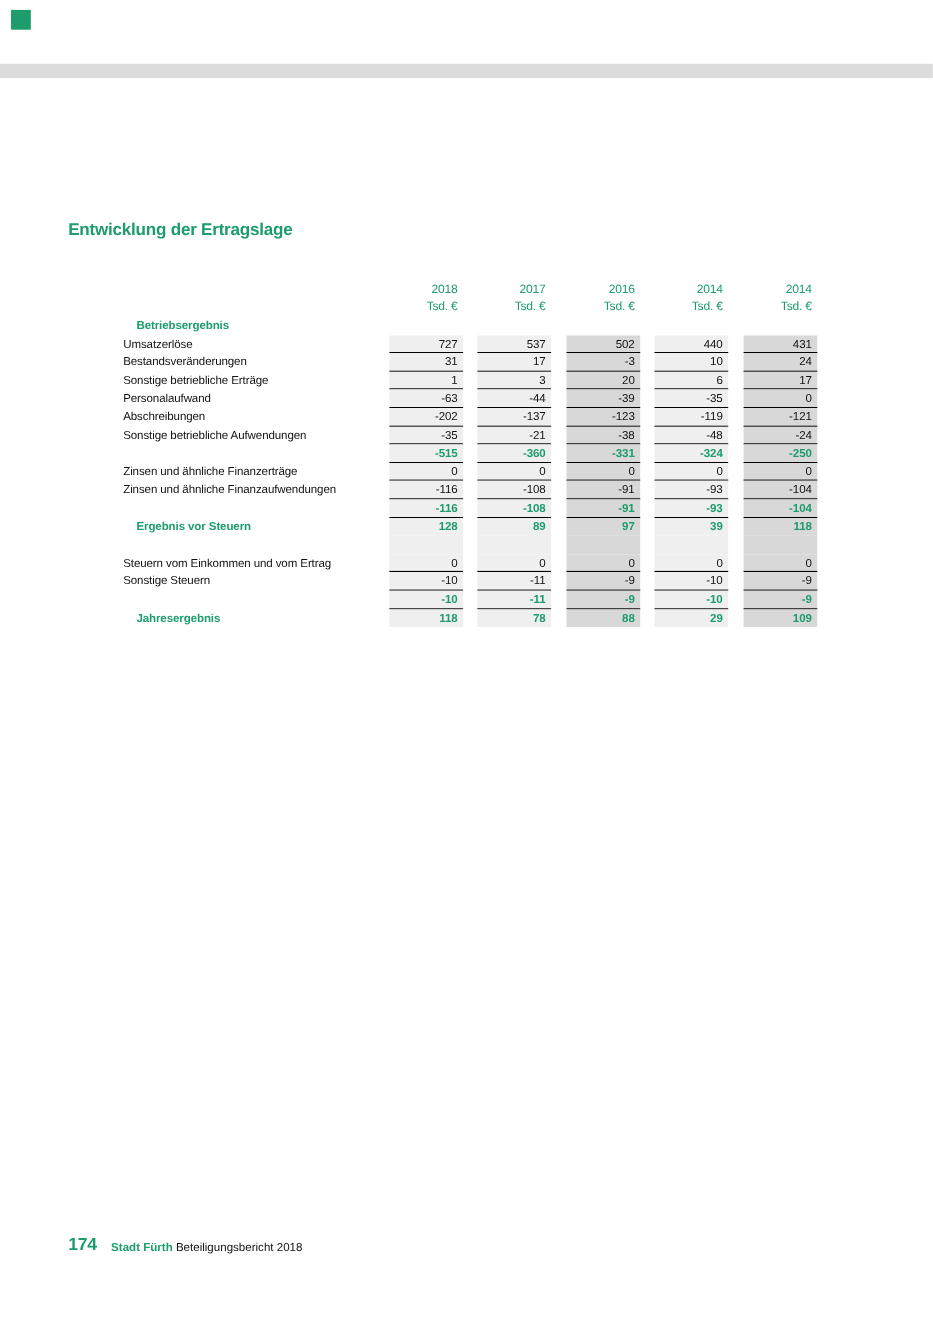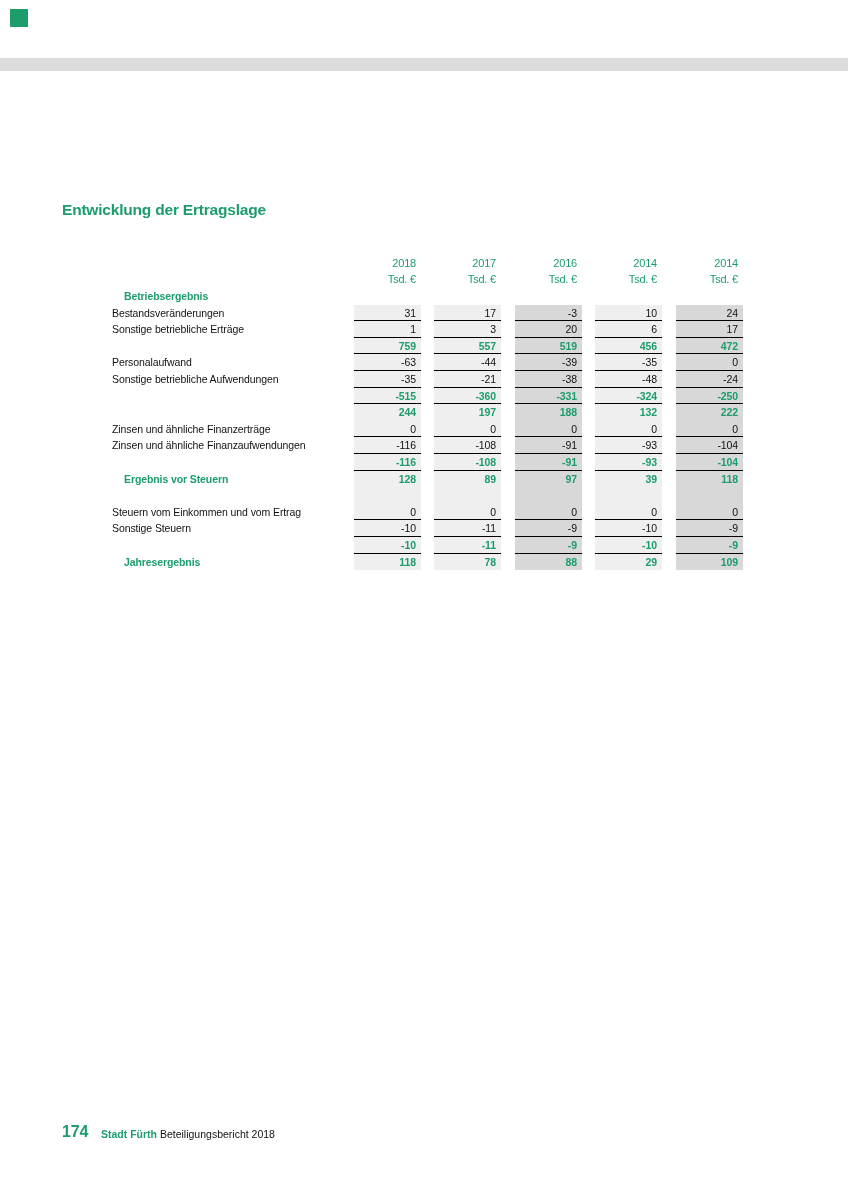--- a/index.html
+++ b/index.html
@@ -69,82 +69,84 @@
   <div class="hcell cx3">Tsd. €</div>
   <div class="hcell cx4">Tsd. €</div>
 </div>
 
 <div class="tbody">
 
   <div class="trow section">
     <div class="rlabel">Betriebsergebnis</div>
   </div>
 
+  <div class="trow banded u">
+    <div class="rlabel">Umsatzerlöse</div>
+    <div class="cell cx0">727</div>
+    <div class="cell cx1">537</div>
+    <div class="cell cx2">502</div>
+    <div class="cell cx3">440</div>
+    <div class="cell cx4">431</div>
+  </div>
 
   <div class="trow banded u">
     <div class="rlabel">Bestandsveränderungen</div>
     <div class="cell cx0">31</div>
     <div class="cell cx1">17</div>
     <div class="cell cx2">-3</div>
     <div class="cell cx3">10</div>
     <div class="cell cx4">24</div>
   </div>
 
   <div class="trow banded u">
     <div class="rlabel">Sonstige betriebliche Erträge</div>
     <div class="cell cx0">1</div>
     <div class="cell cx1">3</div>
     <div class="cell cx2">20</div>
     <div class="cell cx3">6</div>
     <div class="cell cx4">17</div>
   </div>
 
-  <div class="trow banded u green-vals">
-    <div class="cell cx0">759</div>
-    <div class="cell cx1">557</div>
-    <div class="cell cx2">519</div>
-    <div class="cell cx3">456</div>
-    <div class="cell cx4">472</div>
-  </div>
 
 
   <div class="trow banded u">
     <div class="rlabel">Personalaufwand</div>
     <div class="cell cx0">-63</div>
     <div class="cell cx1">-44</div>
     <div class="cell cx2">-39</div>
     <div class="cell cx3">-35</div>
     <div class="cell cx4">0</div>
   </div>
 
+  <div class="trow banded u">
+    <div class="rlabel">Abschreibungen</div>
+    <div class="cell cx0">-202</div>
+    <div class="cell cx1">-137</div>
+    <div class="cell cx2">-123</div>
+    <div class="cell cx3">-119</div>
+    <div class="cell cx4">-121</div>
+  </div>
 
   <div class="trow banded u">
     <div class="rlabel">Sonstige betriebliche Aufwendungen</div>
     <div class="cell cx0">-35</div>
     <div class="cell cx1">-21</div>
     <div class="cell cx2">-38</div>
     <div class="cell cx3">-48</div>
     <div class="cell cx4">-24</div>
   </div>
 
   <div class="trow banded u green-vals">
     <div class="cell cx0">-515</div>
     <div class="cell cx1">-360</div>
     <div class="cell cx2">-331</div>
     <div class="cell cx3">-324</div>
     <div class="cell cx4">-250</div>
   </div>
 
-  <div class="trow banded green-vals">
-    <div class="cell cx0">244</div>
-    <div class="cell cx1">197</div>
-    <div class="cell cx2">188</div>
-    <div class="cell cx3">132</div>
-    <div class="cell cx4">222</div>
-  </div>
 
 
   <div class="trow banded u">
     <div class="rlabel">Zinsen und ähnliche Finanzerträge</div>
     <div class="cell cx0">0</div>
     <div class="cell cx1">0</div>
     <div class="cell cx2">0</div>
     <div class="cell cx3">0</div>
     <div class="cell cx4">0</div>
   </div>

